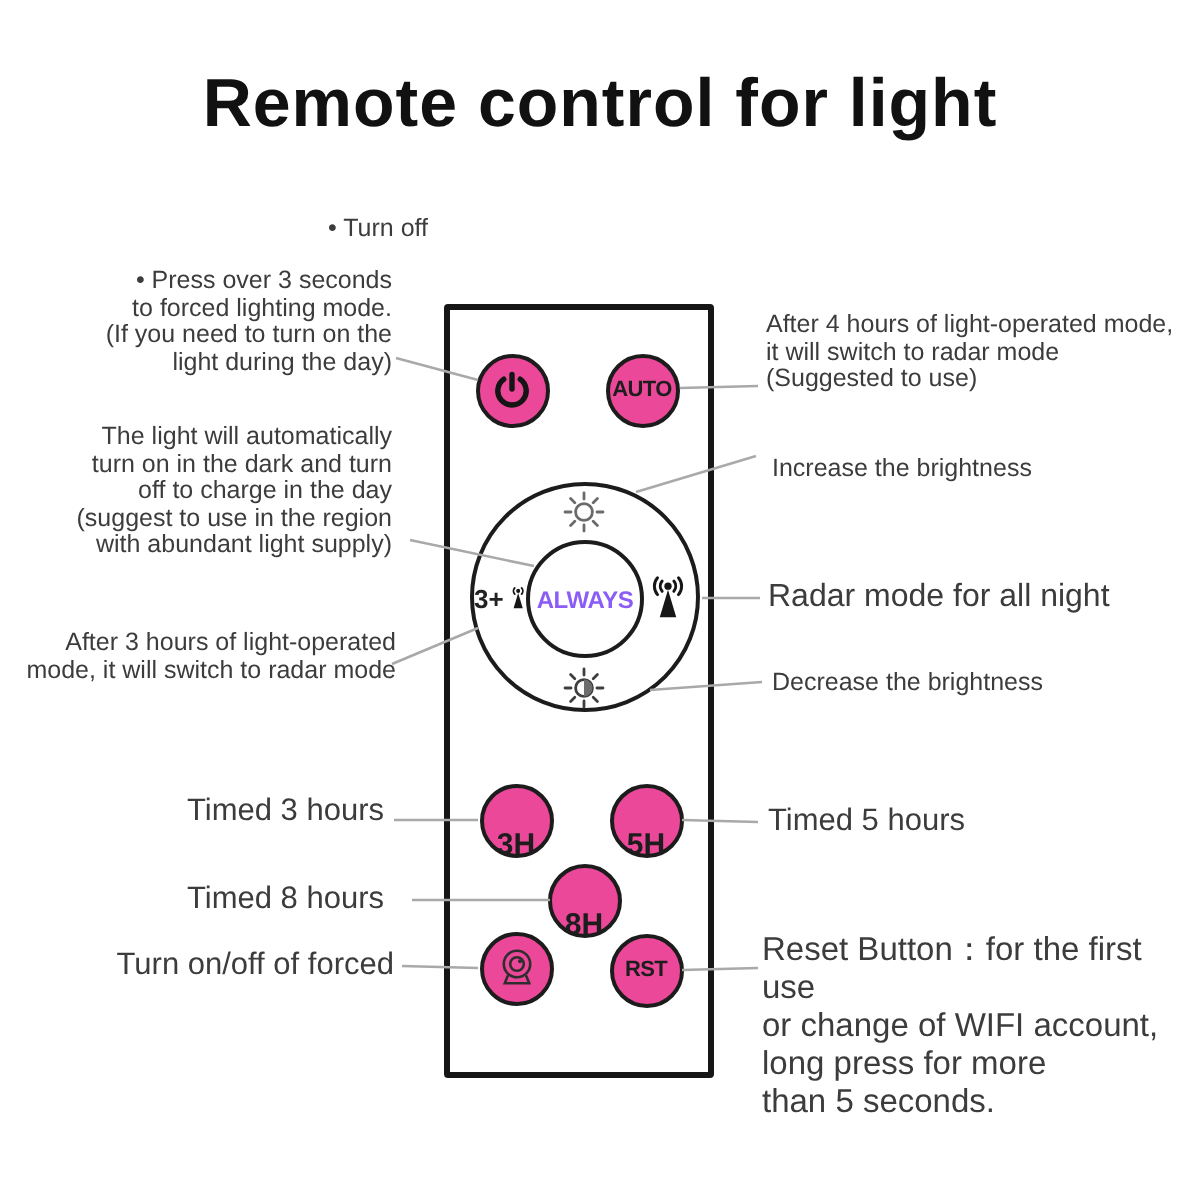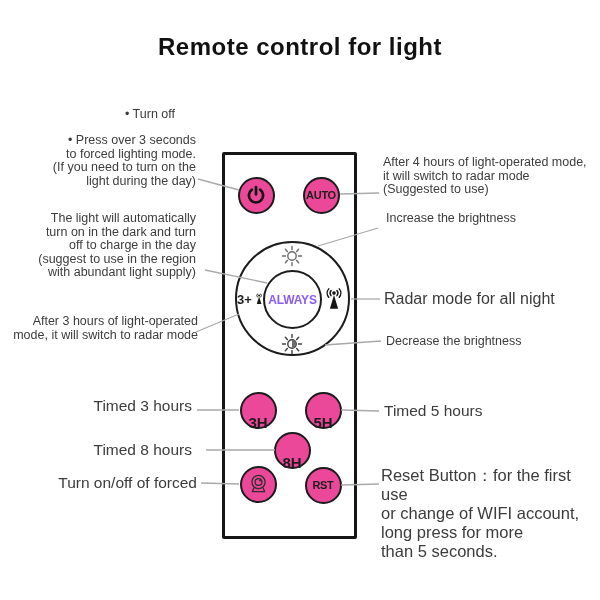--- a/index.html
+++ b/index.html
@@ -2,21 +2,21 @@
 <html><head>
 <meta charset="utf-8">
 <style>
   html,body{margin:0;padding:0;background:#fff;}
   .stage{
     position:relative;width:600px;height:600px;background:#ffffff;overflow:hidden;
     font-family:"Liberation Sans","DejaVu Sans",sans-serif;
   }
   .title{
     position:absolute;top:33px;left:0;width:600px;margin:0;
-    text-align:center;font-size:24px;font-weight:700;color:#111;letter-spacing:.5px;
+    text-align:center;font-size:34px;font-weight:700;color:#111;letter-spacing:.5px;
   }
   
   .ann{position:absolute;white-space:pre-line;color:#3c3c3c;}
   .ann.left{text-align:right;}
   .ann.right{text-align:left;}
   .small{font-size:12.5px;line-height:13.5px;}
   .med{font-size:15.5px;line-height:17px;}
   .big{font-size:16.5px;line-height:19px;}
   
   .remote{
@@ -62,40 +62,40 @@
       <line x1="201" y1="483" x2="239" y2="484"></line>
       <line x1="340" y1="194" x2="379" y2="193"></line>
       <line x1="318" y1="246" x2="378" y2="228"></line>
       <line x1="351" y1="299" x2="380" y2="299"></line>
       <line x1="325" y1="345" x2="381" y2="341"></line>
       <line x1="341" y1="410" x2="379" y2="411"></line>
       <line x1="341" y1="485" x2="379" y2="484"></line>
     </g>
   </svg>
 
-  <div class="ann left small" style="top:108px;right:425px;">• Turn off</div>
+  <div class="ann left small" style="top:108px;right:386px;">• Turn off</div>
   <div class="ann left small" style="top:134px;right:404px;">• Press over 3 seconds
 to forced lighting mode.
 (If you need to turn on the
 light during the day)</div>
   <div class="ann left small" style="top:212px;right:404px;">The light will automatically
 turn on in the dark and turn
 off to charge in the day
 (suggest to use in the region
 with abundant light supply)</div>
   <div class="ann left small" style="top:315px;right:402px;">After 3 hours of light-operated
 mode, it will switch to radar mode</div>
   <div class="ann left med" style="top:397px;right:408px;text-align:center;">Timed 3 hours</div>
   <div class="ann left med" style="top:441px;right:408px;">Timed 8 hours</div>
   <div class="ann left med" style="top:474px;right:403px;">Turn on/off of forced</div>
 
   <div class="ann right small" style="top:156px;left:383px;">After 4 hours of light-operated mode,
 it will switch to radar mode
 (Suggested to use)</div>
-  <div class="ann right small" style="top:212px;left:386px;">Increase the brightness</div>
+  <div class="ann right small" style="top:228px;left:386px;">Increase the brightness</div>
   <div class="ann right med" style="top:290px;left:384px;font-size:16px;">Radar mode for all night</div>
   <div class="ann right small" style="top:335px;left:386px;">Decrease the brightness</div>
   <div class="ann right med" style="top:402px;left:384px;">Timed 5 hours</div>
   <div class="ann right big" style="top:466px;left:381px;">Reset Button：for the first use
 or change of WIFI account,
 long press for more
 than 5 seconds.</div>
 
   <div class="remote"></div>
 

